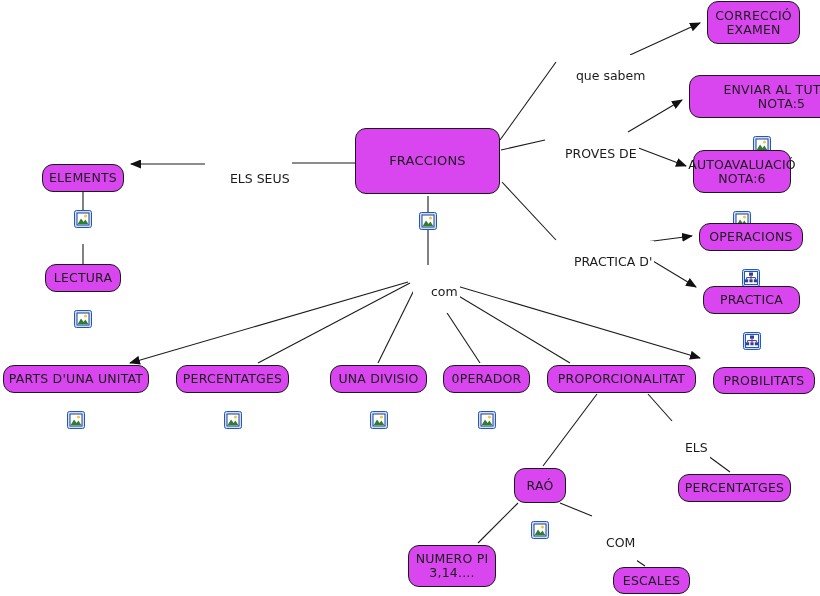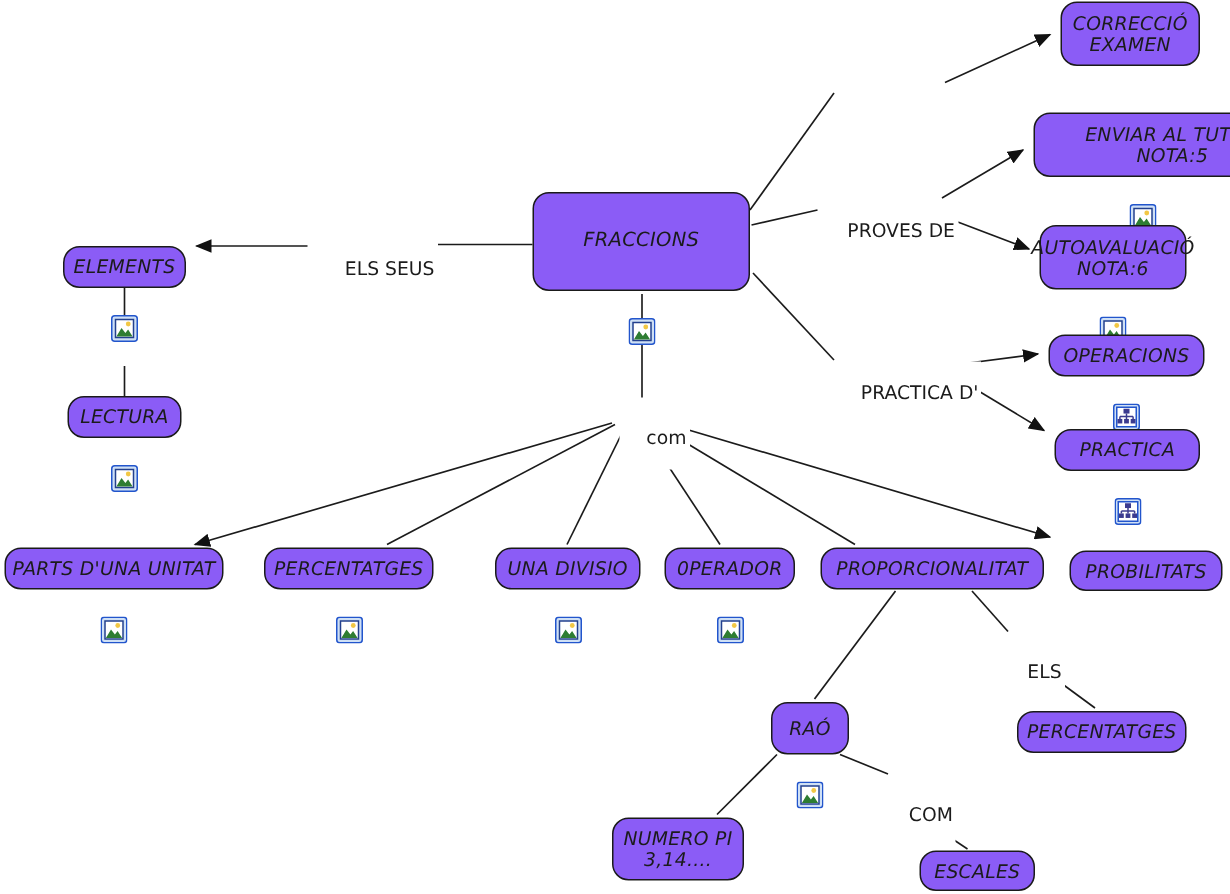--- a/index.html
+++ b/index.html
@@ -2,24 +2,24 @@
 <html><head>
 <meta charset="utf-8">
 <style>
   html,body{margin:0;padding:0;background:#ffffff;}
   body{width:820px;height:596px;overflow:hidden;
        font-family:"DejaVu Sans","Liberation Sans",sans-serif;}
   #canvas{position:relative;width:820px;height:596px;}
   #edges{position:absolute;left:0;top:0;width:820px;height:596px;}
 
   .node{position:absolute;box-sizing:border-box;
-        background:#8b5cf6;border:1px solid #1a1a1a;border-radius:11px;
+        background:#d946ef;border:1px solid #1a1a1a;border-radius:11px;
         display:flex;align-items:center;justify-content:center;
         text-align:center;color:#1b1b1b;font-size:12.5px;line-height:14px;
-        letter-spacing:.2px;white-space:pre;font-style:italic;}
+        letter-spacing:.2px;white-space:pre;}
 
   .nicon{position:absolute;left:50%;transform:translateX(-50%);
          bottom:-9px;width:18px;height:18px;}
   .nicon svg{display:block;width:18px;height:18px;}
 
   .elabel{position:absolute;color:#1b1b1b;font-size:12.5px;
           line-height:14px;white-space:pre;background:#ffffff;
           padding:0 2px;}
 </style>
 </head>
@@ -242,20 +242,23 @@
 
   <div class="node" style="left:408px;top:545px;width:88px;height:42px;">
     <span>NUMERO PI
 3,14....</span>
   </div>
 
   <div class="node" style="left:613px;top:567px;width:77px;height:27px;">
     <span>ESCALES</span>
   </div>
 
+  <div class="elabel" style="left:558px;top:55px;">
+    <span>que sabem</span>
+  </div>
   <div class="elabel" style="left:547px;top:133px;">
     <span>PROVES DE</span>
   </div>
   <div class="elabel" style="left:556px;top:241px;">
     <span>PRACTICA D'</span>
   </div>
   <div class="elabel" style="left:212px;top:158px;">
     <span>ELS SEUS</span>
   </div>
   <div class="elabel" style="left:413px;top:271px;">

